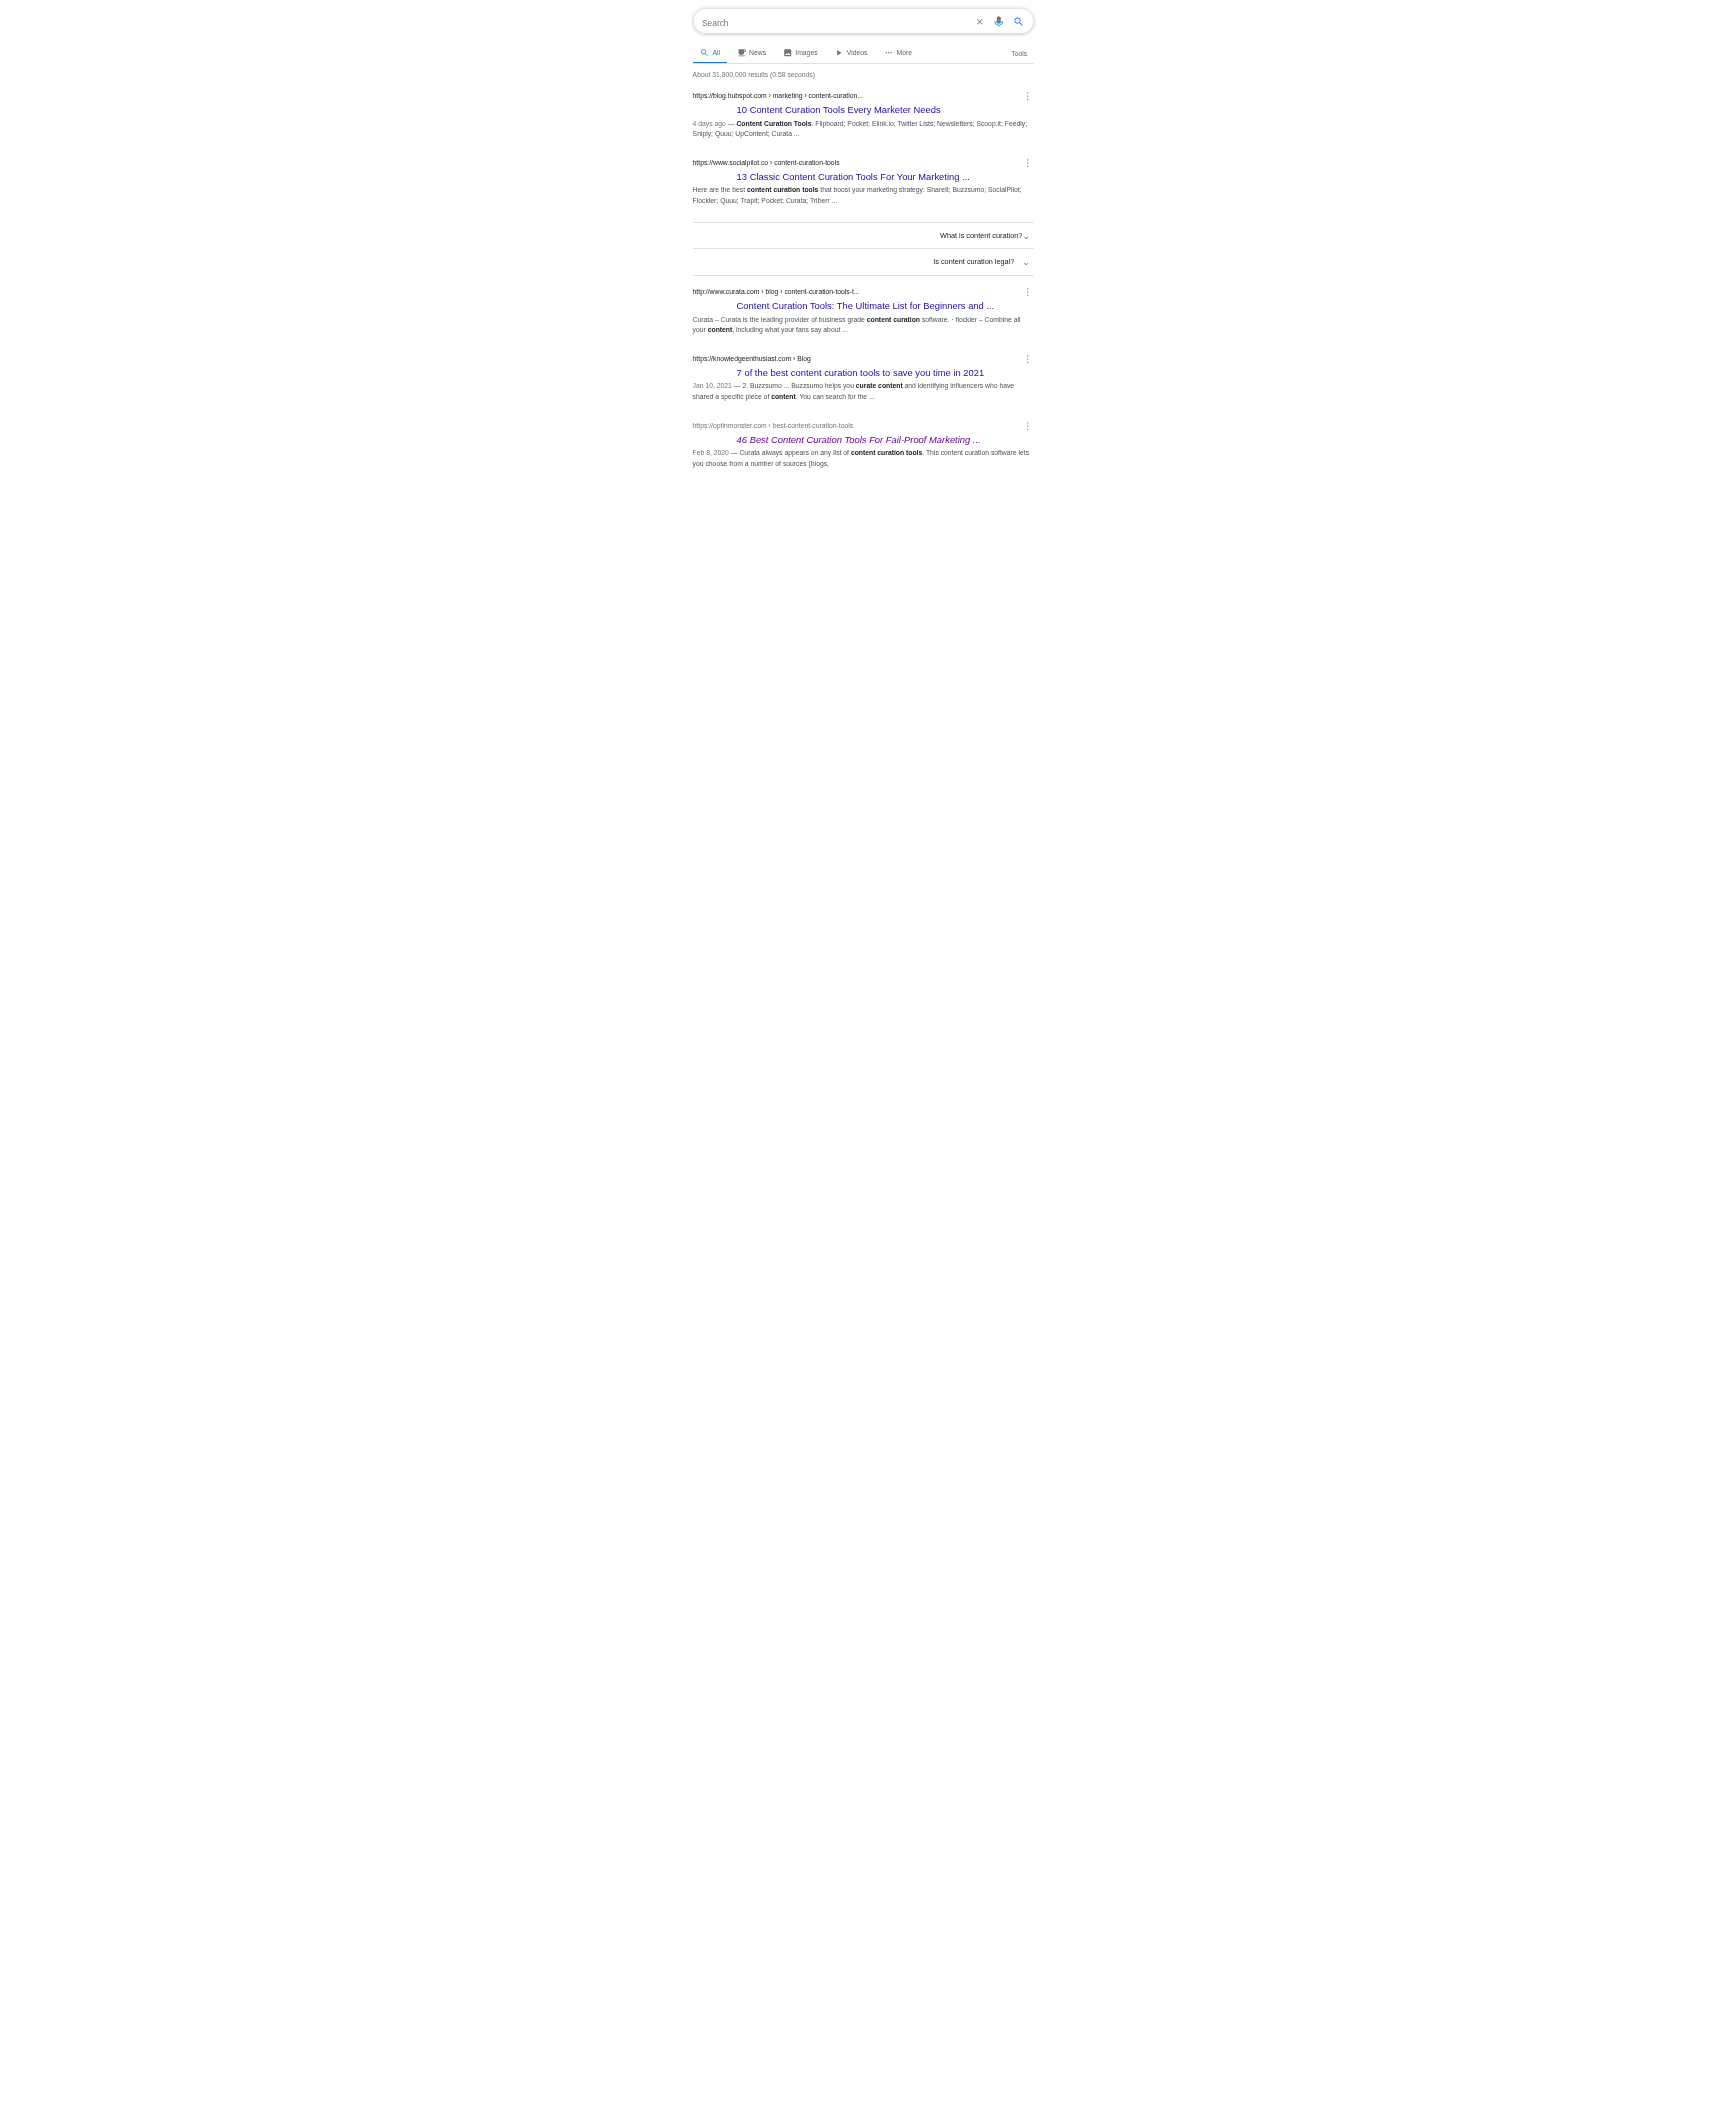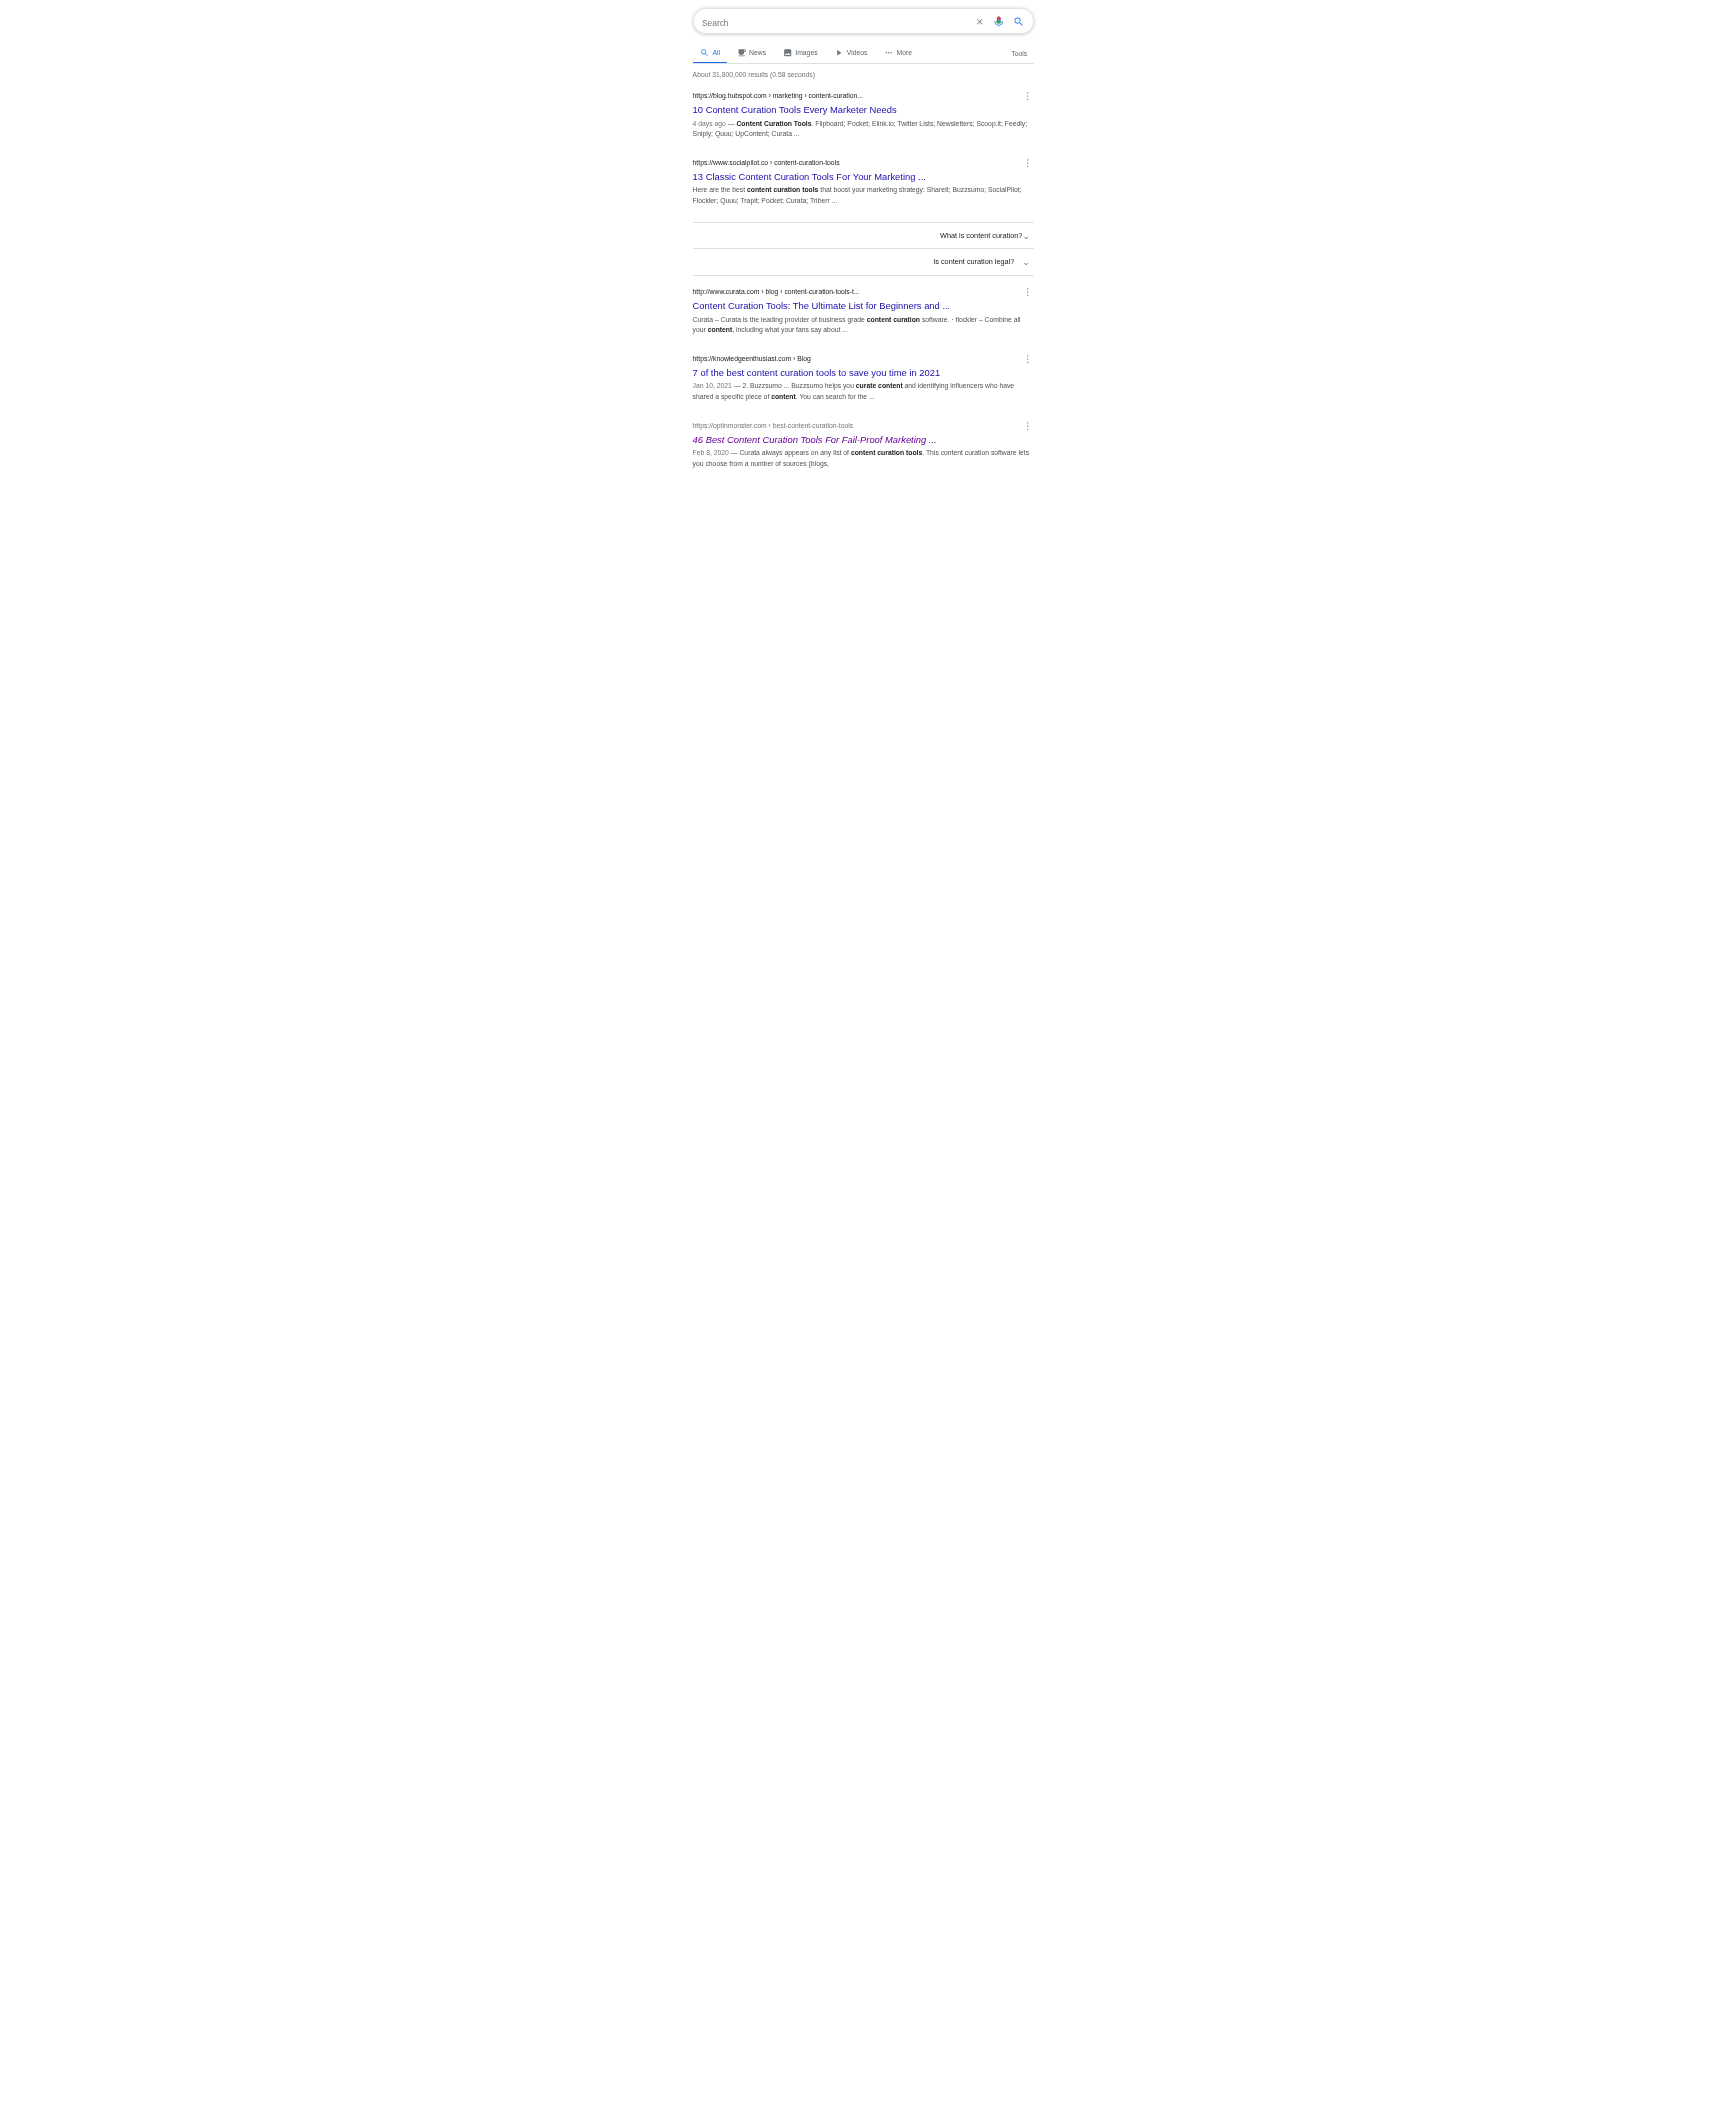--- a/index.html
+++ b/index.html
@@ -103,20 +103,21 @@
       flex: 1;
     }
     .result-title {
       font-size: 9.4px;
       color: #1a0dab;
       text-decoration: none;
       cursor: pointer;
       display: block;
       margin-bottom: 2.1px;
       line-height: 1.3;
+      margin-left: 44px;
     }
     .result-title.visited { color: #609; font-style: italic; }
     .result-snippet {
       font-size: 6.8px;
       color: #4d5156;
       line-height: 1.58;
     }
     .result-snippet b { color: #202124; font-weight: 600; }
     .result-date {
       color: #70757a;

